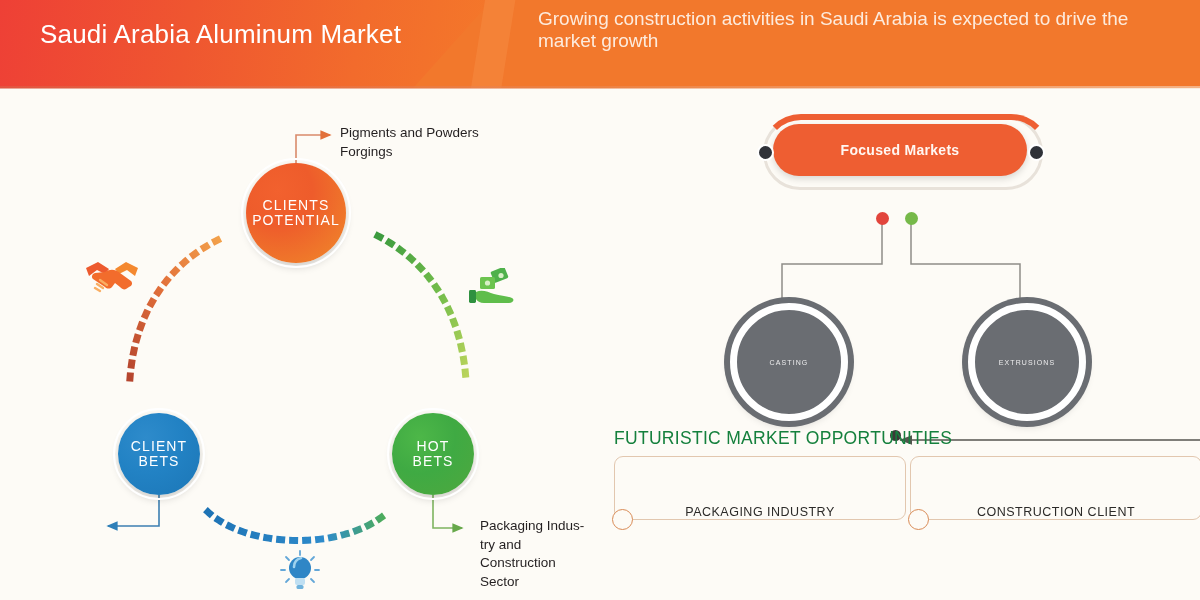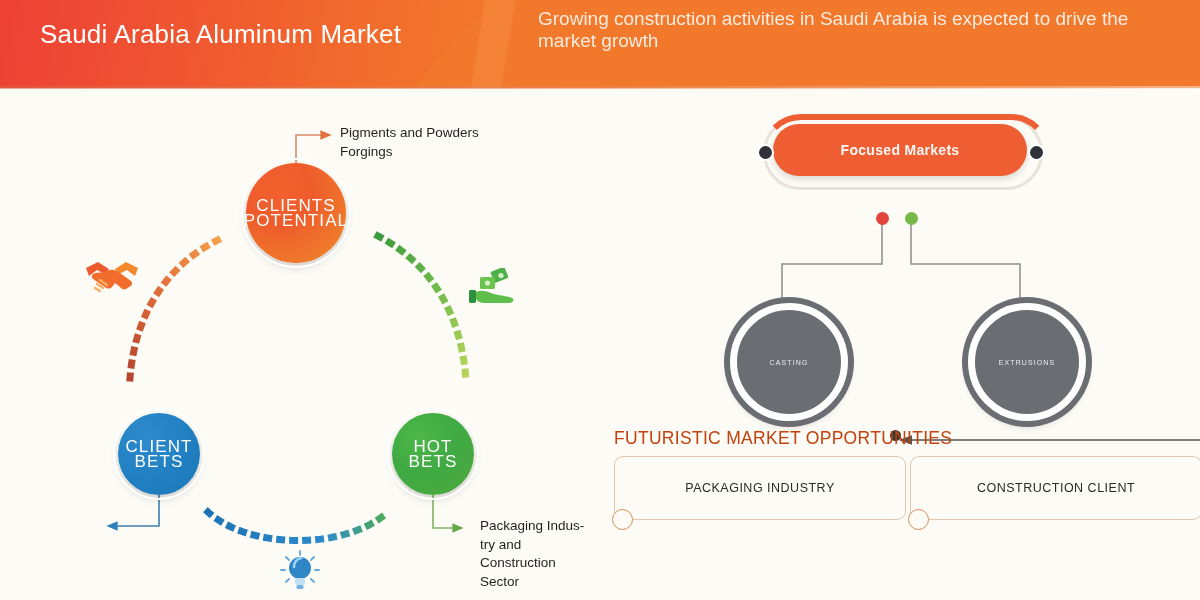--- a/index.html
+++ b/index.html
@@ -43,21 +43,21 @@
     background:linear-gradient(90deg,#D9634B,#E98A55,#F6E2CF);
     opacity:.55;
   }
 
   
   .left-panel{position:absolute;left:0;top:88px;width:600px;height:512px;}
 
   .node{
     position:absolute;border-radius:50%;
     display:flex;align-items:center;justify-content:center;
-    text-align:center;color:#FFFFFF;font-size:17px;
+    text-align:center;color:#FFFFFF;font-size:14px;
     letter-spacing:1.1px;line-height:15px;font-weight:400;
     box-shadow:0 4px 9px rgba(0,0,0,.18);
   }
   .node .node-label{pointer-events:none;}
   .node::before{
     content:"";position:absolute;left:-5px;top:-5px;right:-5px;bottom:-5px;
     border-radius:50%;border:2px solid #FFFFFF;
   }
   .node-clients{
     left:246px;top:75px;width:100px;height:100px;
@@ -121,27 +121,27 @@
   .gcircle-casting{left:130px;top:215px;}
   .gcircle-extr{left:368px;top:215px;}
 
   .mid-dot{
     position:absolute;left:290px;top:342px;width:11px;height:11px;
     border-radius:50%;background:#3B3A38;
   }
 
   .fmo-title{
     position:absolute;left:14px;top:340px;
-    font-size:17.5px;color:#c2410c;letter-spacing:.3px;font-weight:400;
+    font-size:17.5px;color:#15803d;letter-spacing:.3px;font-weight:400;
   }
 
   .opp-box{
     position:absolute;top:368px;height:62px;
     border:1.4px solid #E2C7AF;border-radius:9px;background:#FDFBF6;
-    display:flex;align-items:center;justify-content:center;
+    display:flex;align-items:flex-end;justify-content:center;
     font-size:12.5px;letter-spacing:.5px;color:#2B2A28;
   }
   .opp-box-1{left:14px;width:290px;}
   .opp-box-2{left:310px;width:290px;}
   .opp-knob{
     position:absolute;width:19px;height:19px;border-radius:50%;
     background:#FDFBF6;border:1.6px solid #D98B56;top:421px;
   }
   .opp-knob-1{left:12px;}
   .opp-knob-2{left:308px;}

